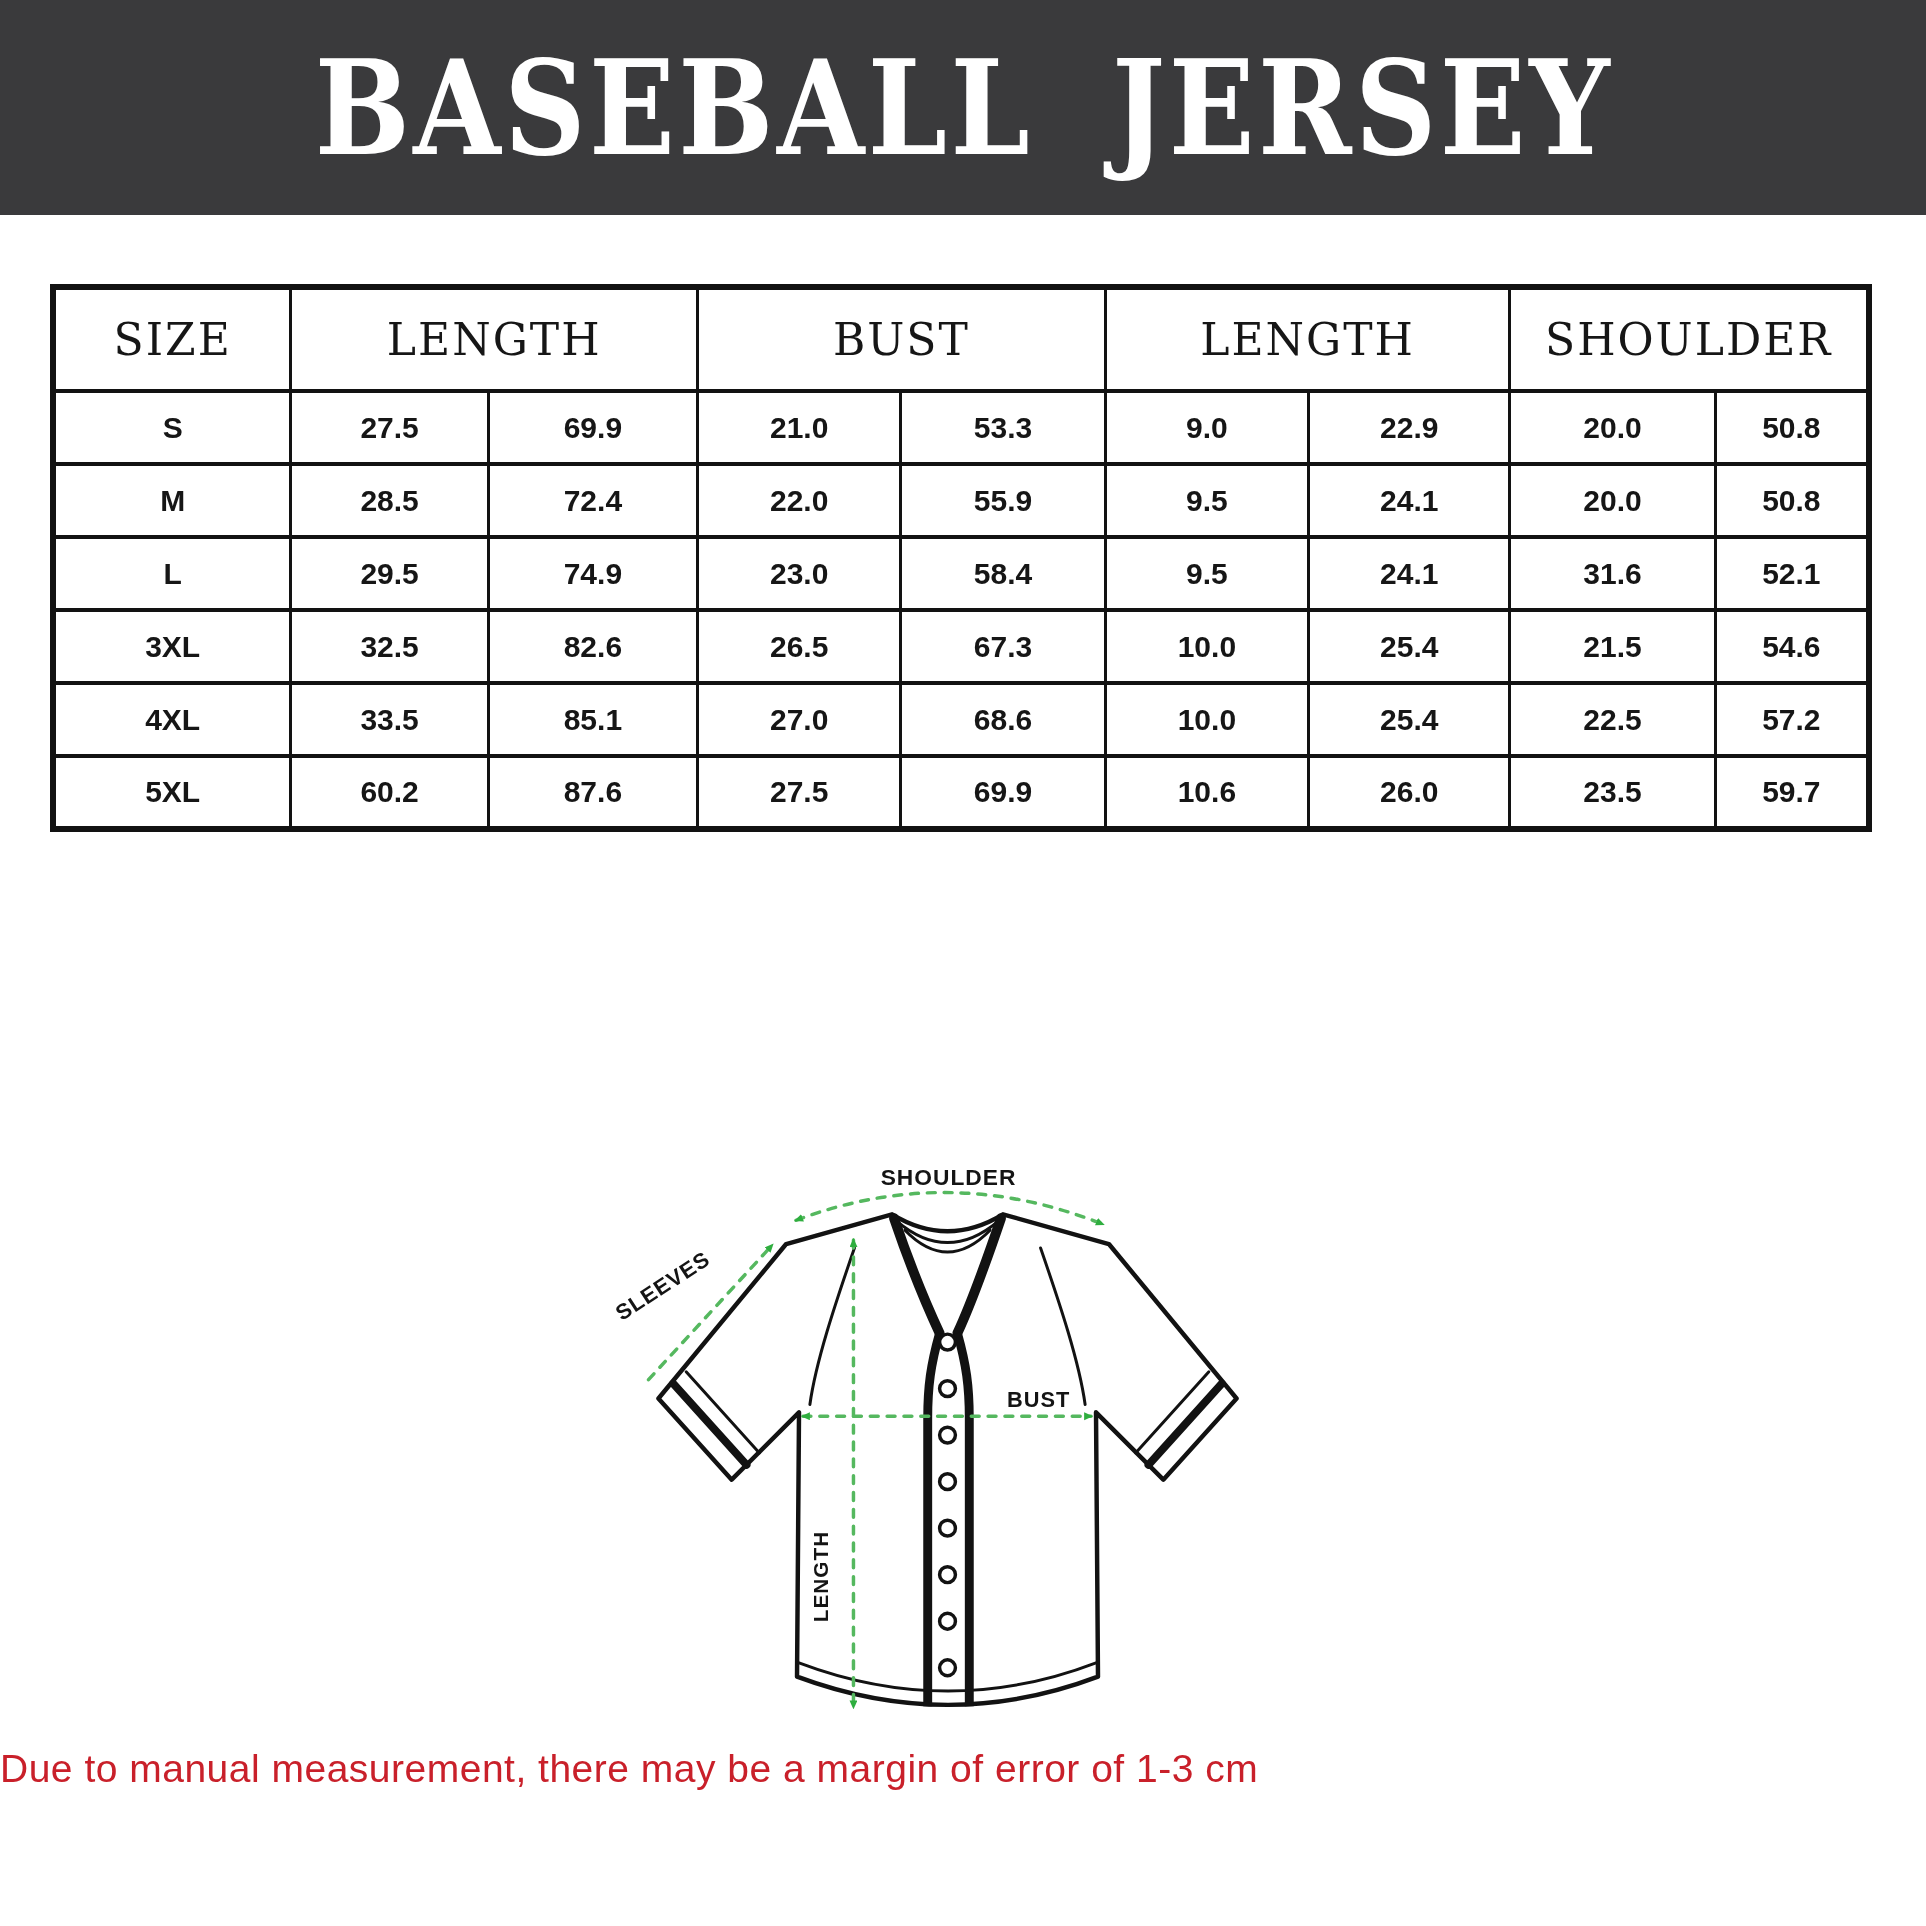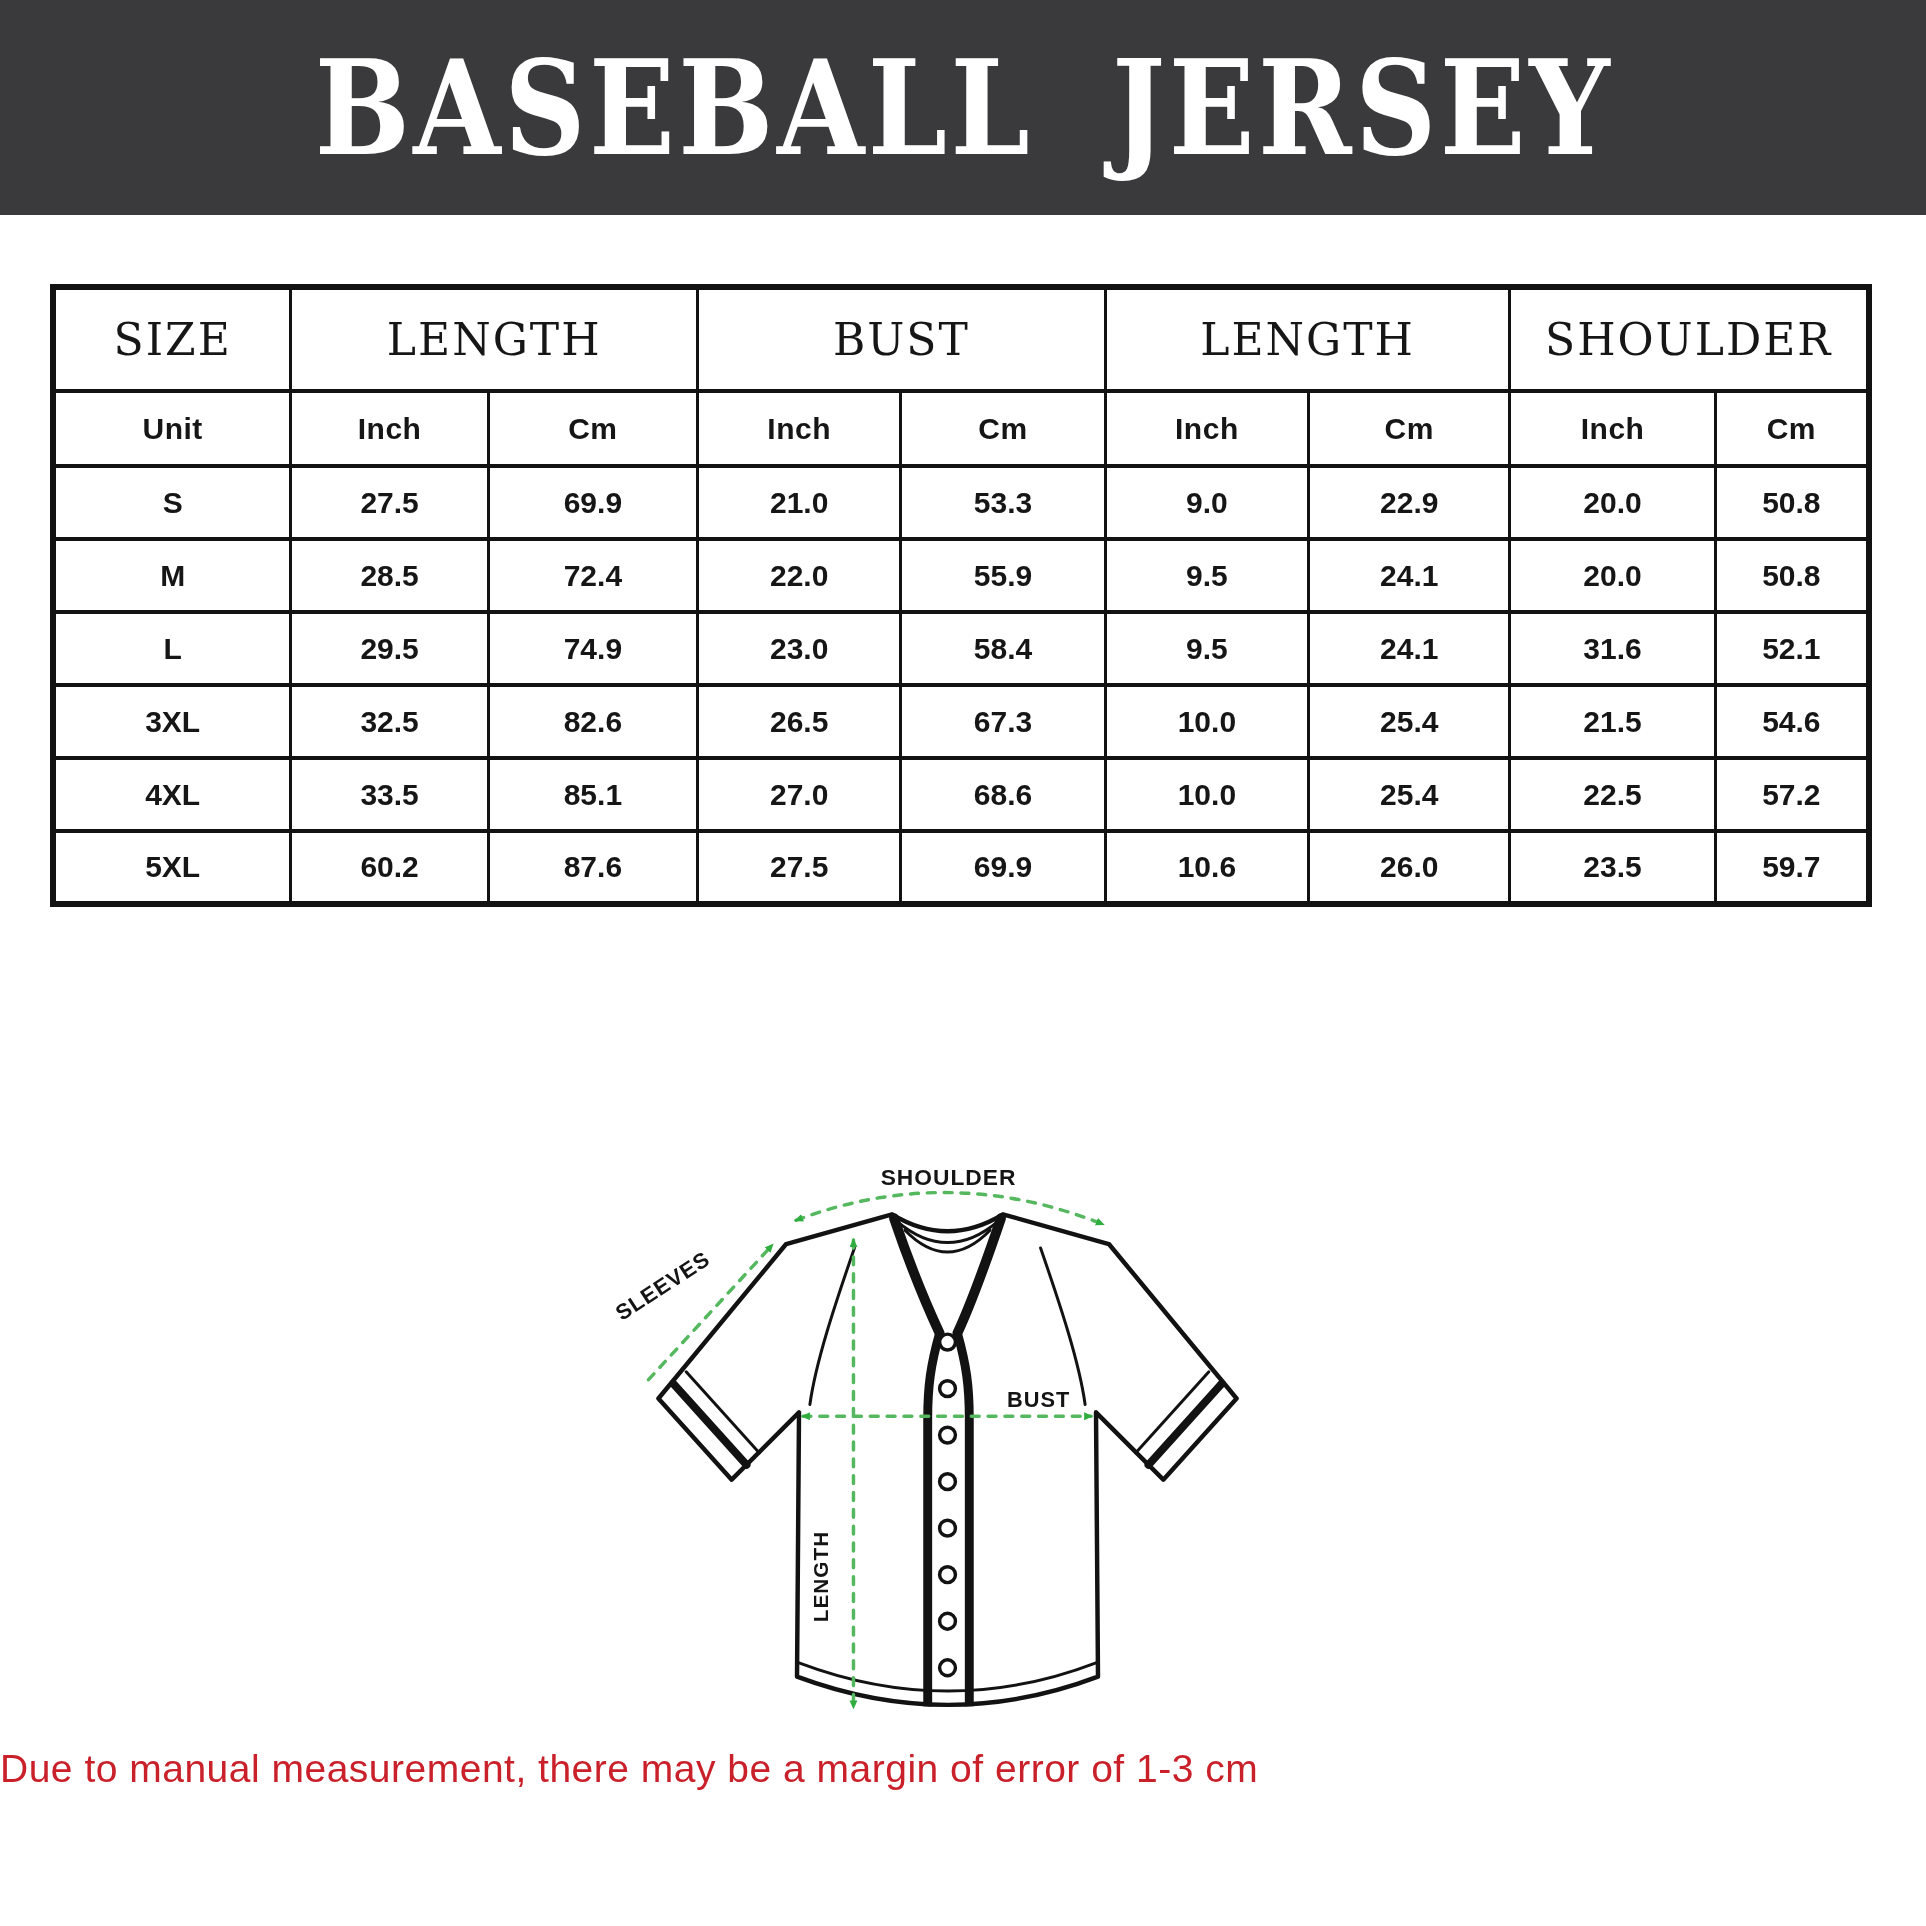--- a/index.html
+++ b/index.html
@@ -103,31 +103,20 @@
       <col style="width:8.47%">
     </colgroup>
     <thead>
       <tr class="col-headers">
         <th>SIZE</th>
         <th colspan="2">LENGTH</th>
         <th colspan="2">BUST</th>
         <th colspan="2">LENGTH</th>
         <th colspan="2">SHOULDER</th>
       </tr>
-      <tr class="unit-row" id="unit-row">
-          <th>Unit</th>
-          <th>Inch</th>
-          <th>Cm</th>
-          <th>Inch</th>
-          <th>Cm</th>
-          <th>Inch</th>
-          <th>Cm</th>
-          <th>Inch</th>
-          <th>Cm</th>
-        </tr>
     </thead>
     <tbody id="table-body">
         <tr>
           <th>S</th>
           <td>27.5</td>
           <td>69.9</td>
           <td>21.0</td>
           <td>53.3</td>
           <td>9.0</td>
           <td>22.9</td>

